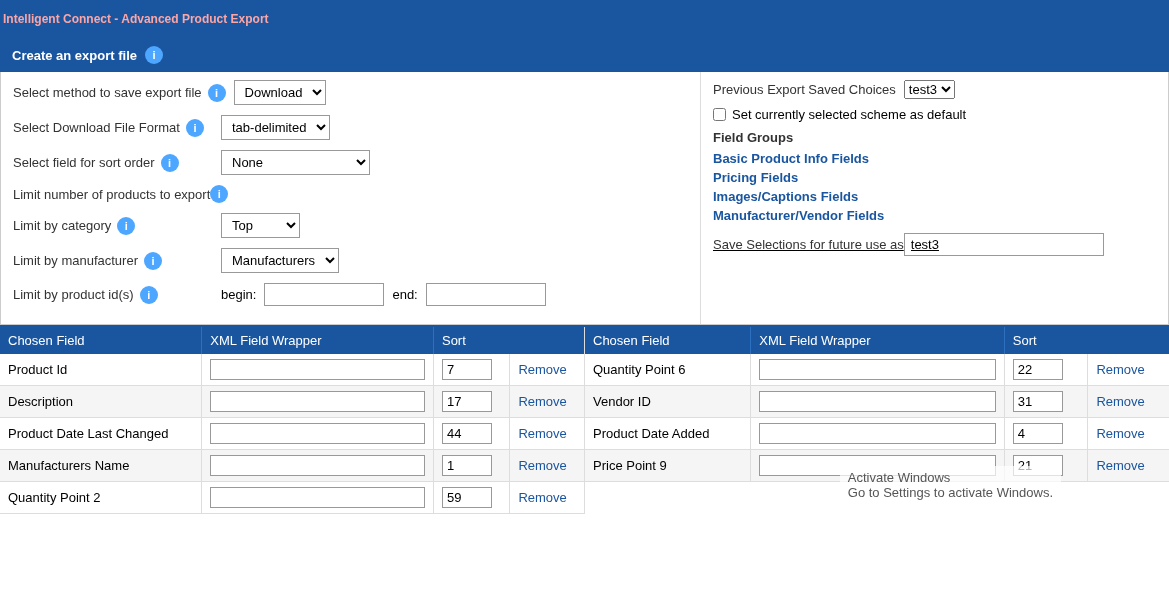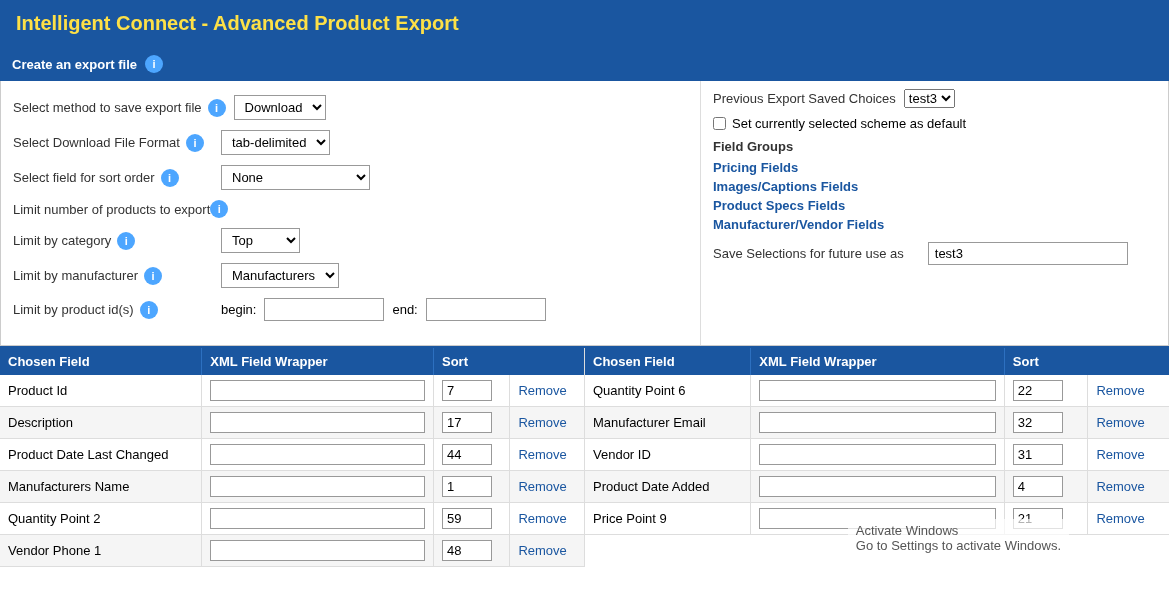--- a/index.html
+++ b/index.html
@@ -1,23 +1,23 @@
 <!DOCTYPE html>
 <html><head>
   <meta charset="utf-8">
   <style>
     * { box-sizing: border-box; margin: 0; padding: 0; font-family: Arial, sans-serif; font-size: 13px; }
     body { background: #fff; width: 1169px; }
 
     .page-title {
       background: #1a56a0;
-      color: #fde047;
-      font-size: 20px;
+      color: #fca5a5;
+      font-size: 12px;
       font-weight: bold;
-      padding: 12px 16px;
+      padding: 12px 3px;
     }
 
     .section-header {
       background: #1a56a0;
       color: #fff;
       font-size: 14px;
       font-weight: bold;
       padding: 8px 12px;
       display: flex;
       align-items: center;
@@ -40,21 +40,21 @@
     }
 
     .main-content {
       display: flex;
       border: 1px solid #ccc;
       border-top: none;
     }
 
     .left-panel {
       flex: 0 0 700px;
-      padding: 14px 12px;
+      padding: 8px 12px;
       border-right: 1px solid #ddd;
     }
 
     .right-panel {
       flex: 1;
       padding: 8px 12px;
     }
 
     .form-row {
       display: flex;
@@ -130,22 +130,23 @@
     .default-scheme-row {
       display: flex;
       align-items: center;
       gap: 6px;
       margin-bottom: 8px;
     }
 
     .save-selections-row {
       display: flex;
       align-items: center;
-      gap: 24px;
+      gap: 0;
       margin-bottom: 8px;
+      text-decoration: underline;
     }
 
     .save-selections-label {
       color: #333;
     }
 
     .save-input {
       border: 1px solid #999;
       padding: 3px 6px;
       width: 200px;
@@ -170,21 +171,21 @@
     }
 
     thead tr {
       background: #1a56a0;
       color: #fff;
     }
 
     thead th {
       padding: 6px 8px;
       text-align: left;
-      font-weight: bold;
+      font-weight: normal;
       border-right: 1px solid #2d70c0;
     }
 
     thead th:last-child { border-right: none; }
 
     tbody tr {
       border-bottom: 1px solid #ddd;
     }
 
     tbody tr:nth-child(even) { background: #f5f5f5; }
@@ -333,23 +334,23 @@
       </select>
     </div>
 
     <div class="default-scheme-row">
       <input type="checkbox" style="">
       <span>Set currently selected scheme as default</span>
     </div>
 
     <div class="field-groups-title">Field Groups</div>
 
+    <a class="field-group-link">Basic Product Info Fields</a>
     <a class="field-group-link">Pricing Fields</a>
     <a class="field-group-link">Images/Captions Fields</a>
-    <a class="field-group-link">Product Specs Fields</a>
     <a class="field-group-link">Manufacturer/Vendor Fields</a>
 
     <div class="save-selections-row" style="margin-top:10px;">
       <span class="save-selections-label">Save Selections for future use as</span>
       <input type="text" class="save-input" value="test3" style="">
     </div>
 
   </div>
 
 </div>
@@ -390,26 +391,20 @@
       <td><input type="text" class="xml-input" value="" style=""></td>
       <td><input type="text" class="sort-input" value="1" style=""></td>
       <td><a class="remove-link">Remove</a></td>
     </tr>
             <tr>
       <td>Quantity Point 2</td>
       <td><input type="text" class="xml-input" value="" style=""></td>
       <td><input type="text" class="sort-input" value="59" style=""></td>
       <td><a class="remove-link">Remove</a></td>
     </tr>
-            <tr>
-      <td>Vendor Phone 1</td>
-      <td><input type="text" class="xml-input" value="" style=""></td>
-      <td><input type="text" class="sort-input" value="48" style=""></td>
-      <td><a class="remove-link">Remove</a></td>
-    </tr>
           </tbody>
       </table>
     </div>
 
     <div class="table-half">
       <table>
         <thead>
           <tr>
             <th>Chosen Field</th>
             <th>XML Field Wrapper</th>
@@ -417,26 +412,20 @@
           </tr>
         </thead>
         <tbody id="right-tbody">
         <tr>
       <td>Quantity Point 6</td>
       <td><input type="text" class="xml-input" value="" style=""></td>
       <td><input type="text" class="sort-input" value="22" style=""></td>
       <td><a class="remove-link">Remove</a></td>
     </tr>
             <tr>
-      <td>Manufacturer Email</td>
-      <td><input type="text" class="xml-input" value="" style=""></td>
-      <td><input type="text" class="sort-input" value="32" style=""></td>
-      <td><a class="remove-link">Remove</a></td>
-    </tr>
-            <tr>
       <td>Vendor ID</td>
       <td><input type="text" class="xml-input" value="" style=""></td>
       <td><input type="text" class="sort-input" value="31" style=""></td>
       <td><a class="remove-link">Remove</a></td>
     </tr>
             <tr>
       <td>Product Date Added</td>
       <td><input type="text" class="xml-input" value="" style=""></td>
       <td><input type="text" class="sort-input" value="4" style=""></td>
       <td><a class="remove-link">Remove</a></td>
@@ -446,18 +435,18 @@
       <td><input type="text" class="xml-input" value="" style=""></td>
       <td><input type="text" class="sort-input" value="21" style=""></td>
       <td><a class="remove-link">Remove</a></td>
     </tr>
           </tbody>
       </table>
     </div>
 
   </div>
 
-  <div class="watermark" style="bottom: 10px; right: 100px;">
+  <div class="watermark" style="bottom: 10px; right: 108px;">
     <div>Activate Windows</div>
     <div>Go to Settings to activate Windows.</div>
   </div>
 
 </div>
 
 </body></html>

